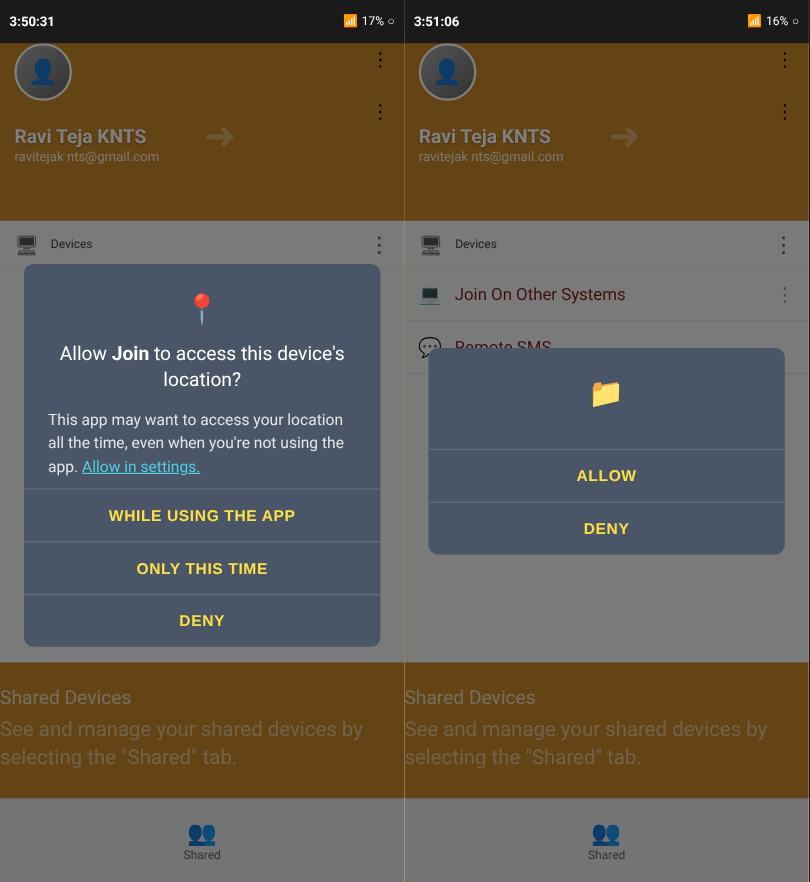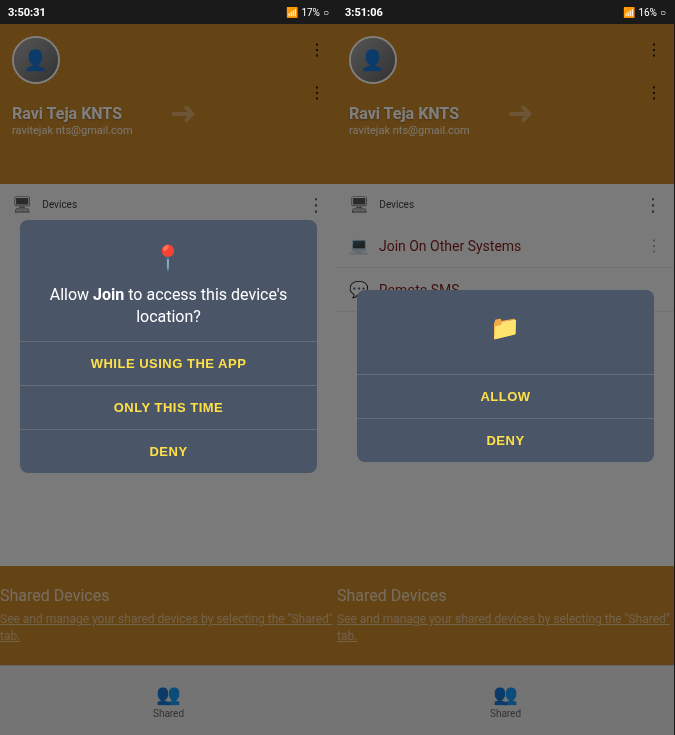--- a/index.html
+++ b/index.html
@@ -15,21 +15,21 @@
     .phone-panel {
       width: 337px;
       height: 735px;
       position: relative;
       overflow: hidden;
       background: #c8882a;
     }
 
     
     .status-bar {
-      height: 24px;
+      height: 36px;
       background: #1a1a1a;
       display: flex;
       align-items: center;
       justify-content: space-between;
       padding: 0 8px;
       font-size: 11px;
       color: #fff;
       position: relative;
       z-index: 10;
     }
@@ -238,23 +238,22 @@
     }
 
     .shared-title {
       color: rgba(255,255,255,0.7);
       font-size: 16px;
       margin-bottom: 6px;
     }
 
     .shared-desc {
       color: rgba(255,255,255,0.5);
-      font-size: 12px;
+      font-size: 17px;
       line-height: 1.4;
-      text-decoration: underline;
     }
 
     
     .overlay {
       position: absolute;
       top: 0;
       left: 0;
       right: 0;
       bottom: 0;
       background: rgba(0,0,0,0.5);
@@ -398,20 +397,23 @@
   </div>
 
   <div class="overlay"></div>
 
   <div class="dialog">
     <div class="dialog-content">
       <div class="dialog-icon">📍</div>
       <div class="dialog-title">
         <span>Allow </span><strong>Join</strong><span> to access this device's location?</span>
       </div>
+      <div class="dialog-body">
+        <span>This app may want to access your location all the time, even when you're not using the app. </span><a class="dialog-link">Allow in settings.</a>
+      </div>
     </div>
     <div class="dialog-actions">
       <button class="dialog-btn">WHILE USING THE APP</button>
       <button class="dialog-btn">ONLY THIS TIME</button>
       <button class="dialog-btn">DENY</button>
     </div>
   </div>
 </div>
 
 <div class="phone-panel right">

